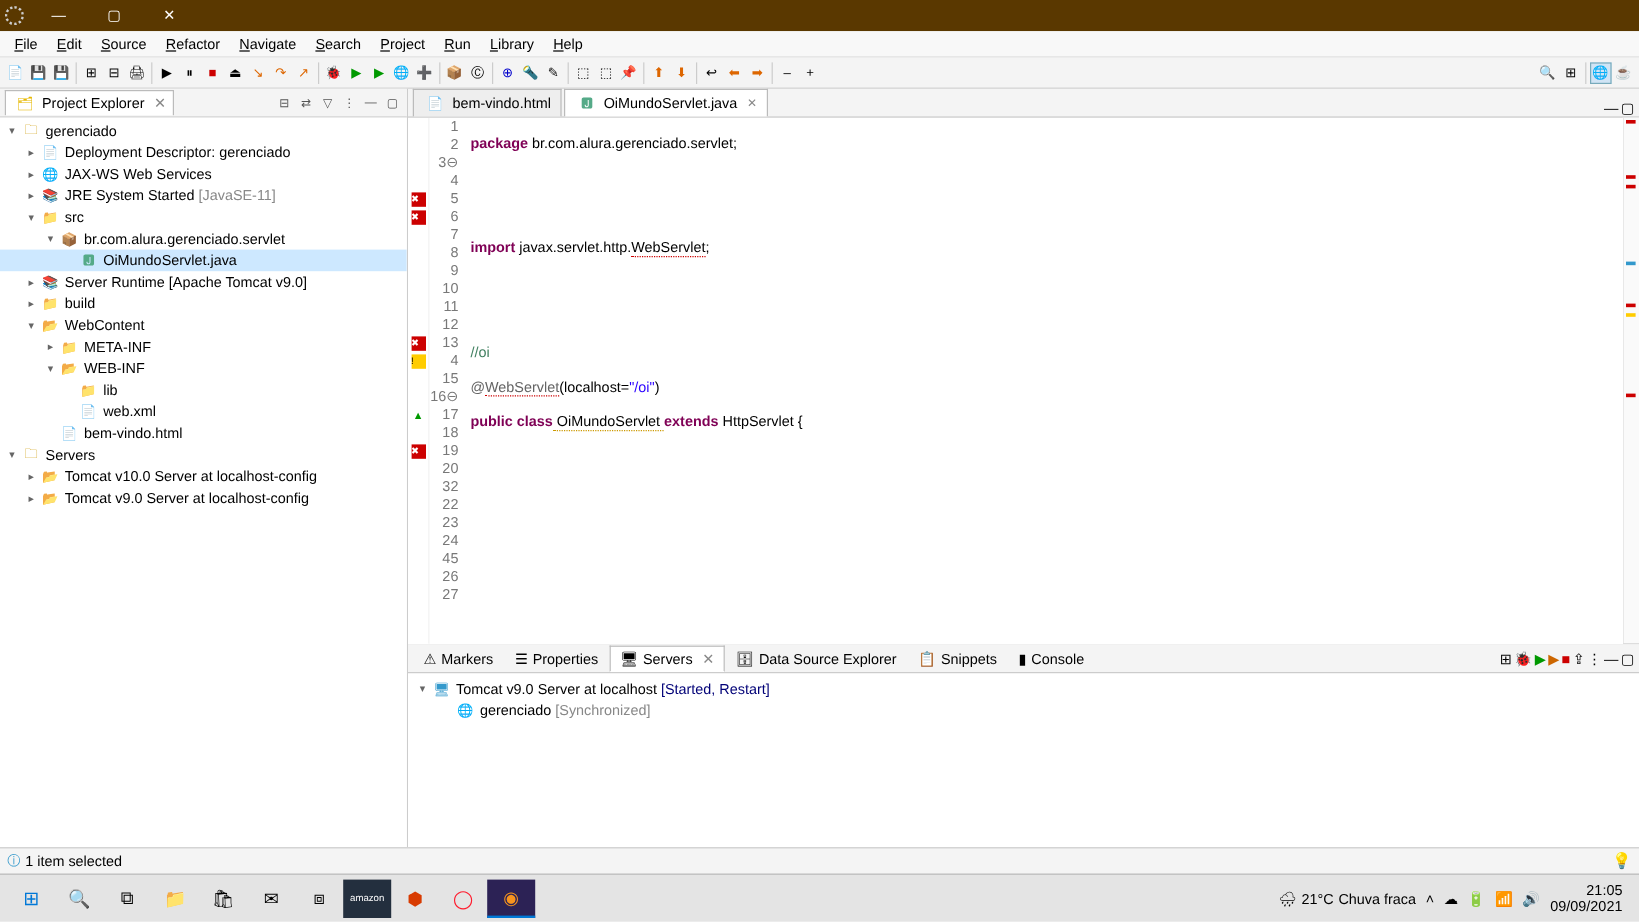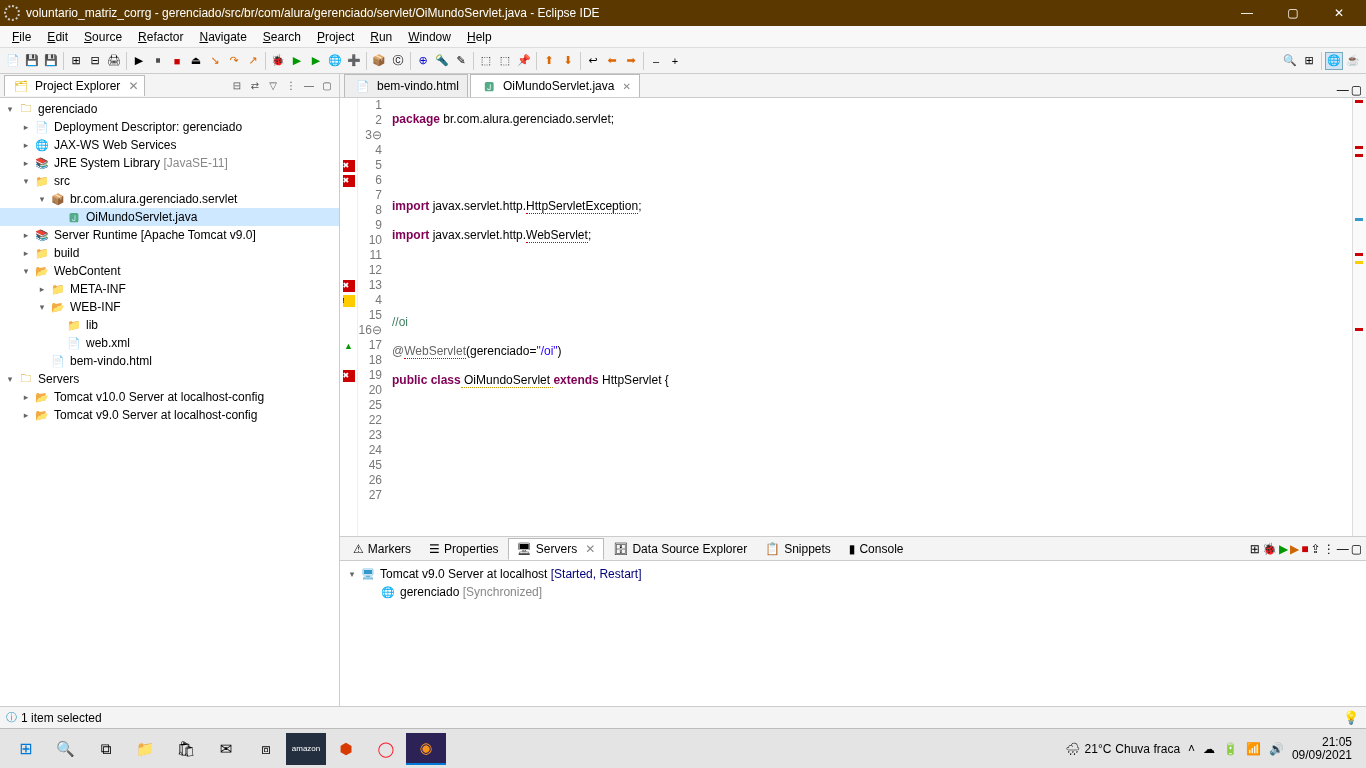--- a/index.html
+++ b/index.html
@@ -85,36 +85,35 @@
 .taskbar .tb.start { color:#0078d7; font-size:16px; }
 .taskbar .tray { margin-left:auto; display:flex; align-items:center; gap:8px; padding-right:8px; font-size:11px; }
 .taskbar .clock { text-align:right; line-height:13px; }
 .weather { display:flex; align-items:center; gap:4px; }
 </style>
 </head>
 <body>
 
 <div class="titlebar">
   <div class="icon"></div>
-  <div class="title">voluntario_matriz_corrg - gerenciado/src/br/com/alura/gerenciado/servlet/OiMundoServlet.java - Eclipse IDE</div>
   <div class="wbtn">—</div>
   <div class="wbtn">▢</div>
   <div class="wbtn close">✕</div>
 </div>
 
 <div class="menubar">
   <span>File</span>
   <span>Edit</span>
   <span>Source</span>
   <span>Refactor</span>
   <span>Navigate</span>
   <span>Search</span>
   <span>Project</span>
   <span>Run</span>
-  <span>Window</span>
+  <span>Library</span>
   <span>Help</span>
 </div>
 
 <div class="toolbar">
   <div class="tbtn">📄</div>
   <div class="tbtn">💾</div>
   <div class="tbtn">💾</div>
   <div class="tsep"></div>
   <div class="tbtn">⊞</div>
   <div class="tbtn">⊟</div>
@@ -194,21 +193,21 @@
           <span class="nlabel">Deployment Descriptor: gerenciado</span>
         </div>
       <div class="node" style="padding-left:20px">
           <span class="arrow">▸</span>
           <span class="nicon">🌐</span>
           <span class="nlabel">JAX-WS Web Services</span>
         </div>
       <div class="node" style="padding-left:20px">
           <span class="arrow">▸</span>
           <span class="nicon jar-ic">📚</span>
-          <span class="nlabel"><span>JRE System Library</span> <span class="dim">[JavaSE-11]</span></span>
+          <span class="nlabel"><span>JRE System Started</span> <span class="dim">[JavaSE-11]</span></span>
         </div>
       <div class="node" style="padding-left:20px">
           <span class="arrow">▾</span>
           <span class="nicon pkg-ic">📁</span>
           <span class="nlabel">src</span>
         </div>
       <div class="node" style="padding-left:36px">
           <span class="arrow">▾</span>
           <span class="nicon pkg-ic">📦</span>
           <span class="nlabel">br.com.alura.gerenciado.servlet</span>
@@ -350,38 +349,37 @@
             <div>11</div>
             <div>12</div>
             <div>13</div>
             <div>4</div>
             <div>15</div>
             <div>16⊖</div>
             <div>17</div>
             <div>18</div>
             <div>19</div>
             <div>20</div>
-            <div>25</div>
+            <div>32</div>
             <div>22</div>
             <div>23</div>
             <div>24</div>
             <div>45</div>
             <div>26</div>
             <div>27</div>
         </div>
         <div class="code">
 <div><span class="kw">package</span><span> br.com.alura.gerenciado.servlet;</span></div>
 <div> </div>
 <div> </div>
-<div><span class="kw">import</span><span> javax.servlet.http.</span><span class="err-u">HttpServletException</span><span>;</span></div>
 <div><span class="kw">import</span><span> javax.servlet.http.</span><span class="err-u">WebServlet</span><span>;</span></div>
 <div> </div>
 <div> </div>
 <div><span class="cmt">//oi</span></div>
-<div><span class="ann">@</span><span class="ann err-u">WebServlet</span><span>(gerenciado=</span><span class="str">"/oi"</span><span>)</span></div>
+<div><span class="ann">@</span><span class="ann err-u">WebServlet</span><span>(localhost=</span><span class="str">"/oi"</span><span>)</span></div>
 <div><span class="kw">public class</span><span class="warn-u"> OiMundoServlet </span><span class="kw">extends</span><span> HttpServlet {</span></div>
 <div> </div>
 
 
 
 
 
 
 
 

